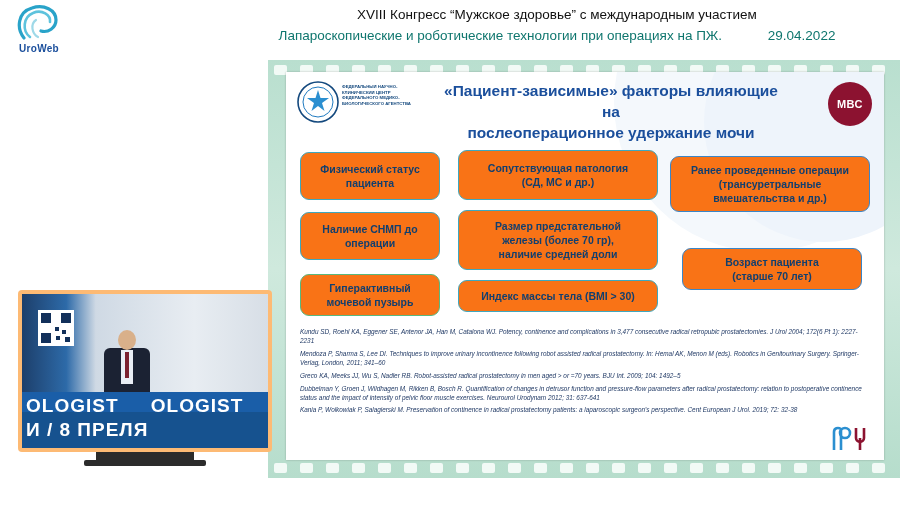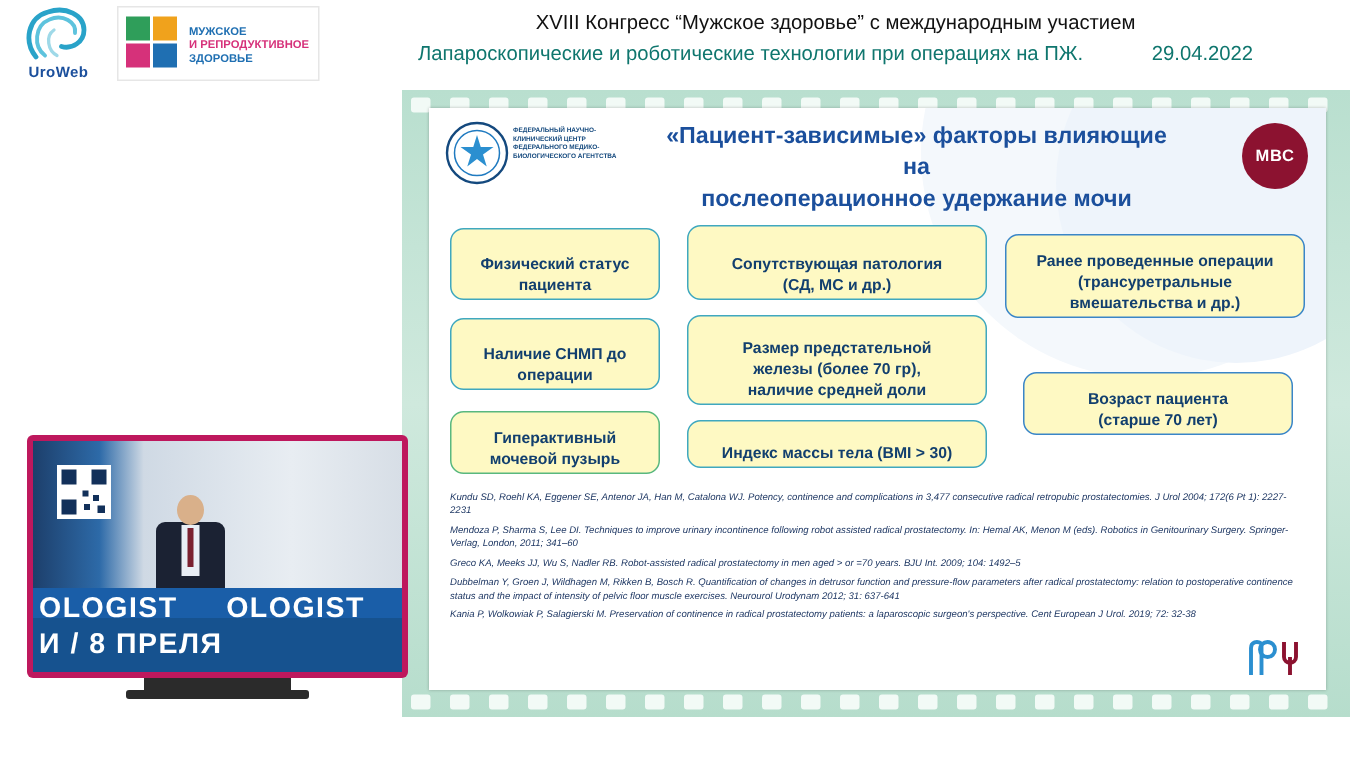--- a/index.html
+++ b/index.html
@@ -49,37 +49,37 @@
   .slidehead{position:absolute;left:0;top:0;width:598px;height:62px;}
   .emblem{position:absolute;left:10px;top:8px;width:44px;height:44px;}
   .emblem-txt{position:absolute;left:56px;top:12px;width:86px;font-size:4.3px;
     line-height:5.6px;color:#14497e;font-weight:bold;}
   .slide-title{position:absolute;left:150px;top:8px;width:350px;text-align:center;
     font-size:15.5px;font-weight:bold;color:#1b4f9c;line-height:21px;}
   .mvc{position:absolute;right:12px;top:10px;width:44px;height:44px;border-radius:50%;
     background:#8c1230;color:#fff;font-size:11px;font-weight:bold;display:flex;
     align-items:center;justify-content:center;letter-spacing:.5px;}
 
-  .box{position:absolute;background:#fef9c3;border:1.5px solid #49b3c7;border-radius:9px;
-    display:flex;align-items:flex-end;justify-content:center;text-align:center;
+  .box{position:absolute;background:#f97316;border:1.5px solid #49b3c7;border-radius:9px;
+    display:flex;align-items:center;justify-content:center;text-align:center;
     font-size:10.5px;font-weight:bold;color:#123f6e;line-height:14px;padding:2px 6px;
     box-sizing:border-box;}
   .box.green{border-color:#59b87f;}
   .box.teal{border-color:#3fa8bf;}
   .box.blue{border-color:#3a86c8;}
 
   .refs{position:absolute;left:14px;top:255px;width:570px;font-size:6.4px;
     line-height:9.2px;color:#1f3864;font-style:italic;}
   .refs p{margin:0 0 3.5px 0;}
 
   .ru-logo{position:absolute;right:14px;bottom:6px;width:40px;height:30px;}
 
   
   .monitor{position:absolute;left:18px;top:290px;width:254px;height:162px;
-    background:#be185d;border-radius:4px;padding:4px;box-sizing:border-box;}
+    background:#fdba74;border-radius:4px;padding:4px;box-sizing:border-box;}
   .screen{position:relative;width:246px;height:154px;overflow:hidden;background:#0c1b2a;}
   .sc-bg{position:absolute;left:0;top:0;width:246px;height:154px;
     background:linear-gradient(90deg,#1d3f6b 0%,#2d6aa8 18%,#cfd9e4 30%,#e8edf2 70%,#d7dee6 100%);}
   .sc-band{position:absolute;left:0;top:98px;width:246px;height:56px;background:#1a5ea8;}
   .sc-band2{position:absolute;left:0;top:118px;width:246px;height:36px;background:#16528f;}
   .sc-text{position:absolute;left:0;top:100px;width:246px;color:#fff;font-weight:bold;
     font-size:19px;letter-spacing:1px;line-height:24px;text-align:left;padding-left:4px;
     box-sizing:border-box;font-family:"Liberation Sans",sans-serif;}
   .sc-text .l1{white-space:nowrap;}
   .sc-text .l2{white-space:nowrap;}
@@ -107,35 +107,20 @@
 
     <div class="uroweb">
       <svg class="swirl" viewBox="0 0 50 38">
         <path d="M10 34 C2 24 4 8 18 4 C30 0 42 6 42 16 C42 24 34 29 27 27" fill="none" stroke="#29a3c9" stroke-width="3.2" stroke-linecap="round"></path>
         <path d="M16 33 C8 27 9 13 19 9 C28 5 37 11 36 18" fill="none" stroke="#5ec3dd" stroke-width="2.6" stroke-linecap="round"></path>
         <path d="M24 33 C18 30 16 20 22 16" fill="none" stroke="#9fd9e8" stroke-width="2.2" stroke-linecap="round"></path>
       </svg>
       <div class="txt">UroWeb</div>
     </div>
 
-    <div class="mrz">
-      <div class="mark">
-        <svg viewBox="0 0 40 40" width="40" height="40">
-          <rect x="2" y="2" width="16" height="16" fill="#2f9e5a"></rect>
-          <rect x="20" y="2" width="16" height="16" fill="#f0a21c"></rect>
-          <rect x="2" y="20" width="16" height="16" fill="#d6317a"></rect>
-          <rect x="20" y="20" width="16" height="16" fill="#1f6fb2"></rect>
-        </svg>
-      </div>
-      <div class="mtxt">
-        <div class="l1">МУЖСКОЕ</div>
-        <div class="l2">И РЕПРОДУКТИВНОЕ</div>
-        <div class="l3">ЗДОРОВЬЕ</div>
-      </div>
-    </div>
 
     <div class="titlewrap">
       <div class="title1">XVIII Конгресс “Мужское здоровье” с международным участием</div>
       <div class="title2">
         <span>Лапароскопические и роботические технологии при операциях на ПЖ.</span>
         <span class="date">29.04.2022</span>
       </div>
     </div>
   </div>
 

